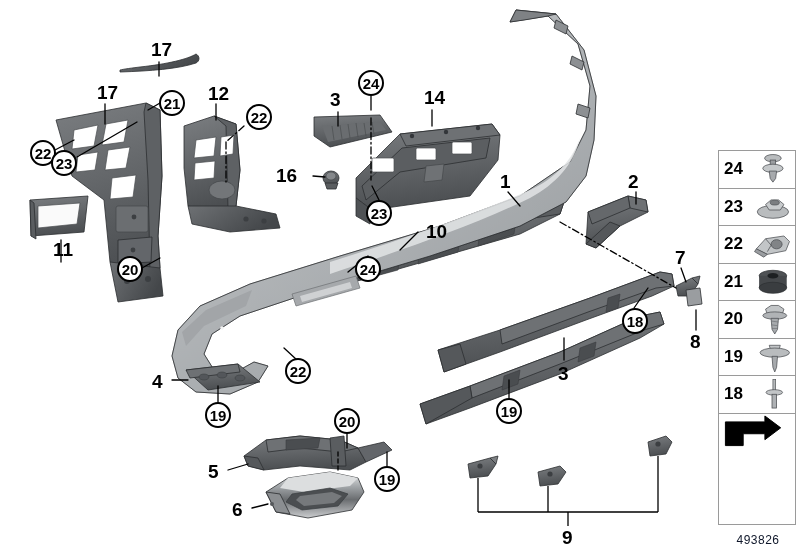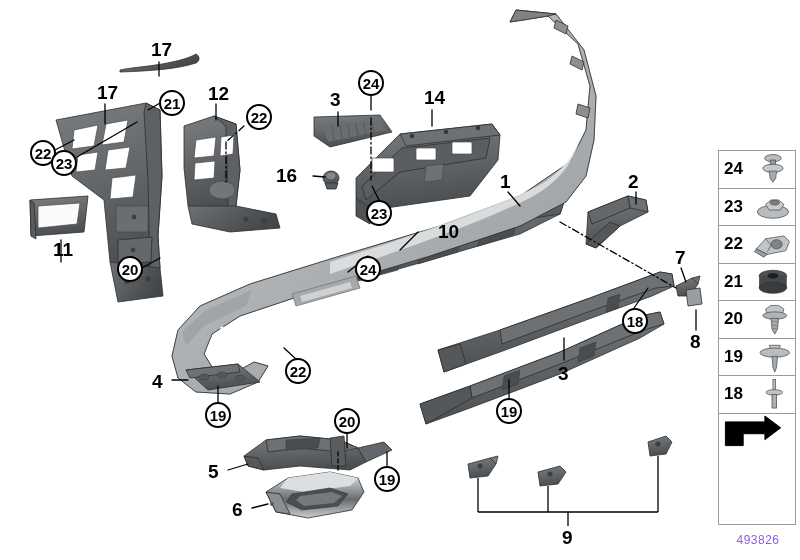--- a/index.html
+++ b/index.html
@@ -20,21 +20,21 @@
           border:1px solid #9a9a9a;box-sizing:border-box;background:#fff;}
   .lrow{position:relative;height:37.5px;border-bottom:1px solid #9a9a9a;
         box-sizing:border-box;display:flex;align-items:center;}
   .lrow:last-child{border-bottom:none;}
   .lnum{font-weight:bold;font-size:17px;padding-left:5px;width:25px;
         flex:none;color:#000;}
   .lart{flex:1;height:100%;position:relative;}
   .lart svg{position:absolute;left:0;top:0;width:100%;height:100%;}
 
   #partno{position:absolute;left:718px;top:533px;width:80px;text-align:center;
-          font-size:12px;letter-spacing:.5px;color:#8b5cf6;}
+          font-size:12px;letter-spacing:.5px;color:#0f172a;}
 </style>
 </head>
 <body>
 
 <div id="stage">
 
   <svg id="art" viewBox="0 0 800 560">
     <defs>
       <linearGradient id="gBody" x1="0" y1="0" x2="0.3" y2="1">
         <stop offset="0" stop-color="#d8dadc"></stop>
@@ -347,21 +347,21 @@
 
   <div class="callout" style="left:151px;top:40px">17</div>
   <div class="callout" style="left:97px;top:83px">17</div>
   <div class="callout" style="left:208px;top:84px">12</div>
   <div class="callout" style="left:53px;top:240px">11</div>
   <div class="callout" style="left:330px;top:90px">3</div>
   <div class="callout" style="left:424px;top:88px">14</div>
   <div class="callout" style="left:276px;top:166px">16</div>
   <div class="callout" style="left:500px;top:172px">1</div>
   <div class="callout" style="left:628px;top:172px">2</div>
-  <div class="callout" style="left:438px;top:222px">10</div>
+  <div class="callout" style="left:426px;top:222px">10</div>
   <div class="callout" style="left:675px;top:248px">7</div>
   <div class="callout" style="left:690px;top:332px">8</div>
   <div class="callout" style="left:558px;top:364px">3</div>
   <div class="callout" style="left:152px;top:372px">4</div>
   <div class="callout" style="left:208px;top:462px">5</div>
   <div class="callout" style="left:232px;top:500px">6</div>
   <div class="callout" style="left:562px;top:528px">9</div>
 
   <div class="circ" style="left:159px;top:90px">21</div>
   <div class="circ" style="left:30px;top:140px">22</div>

